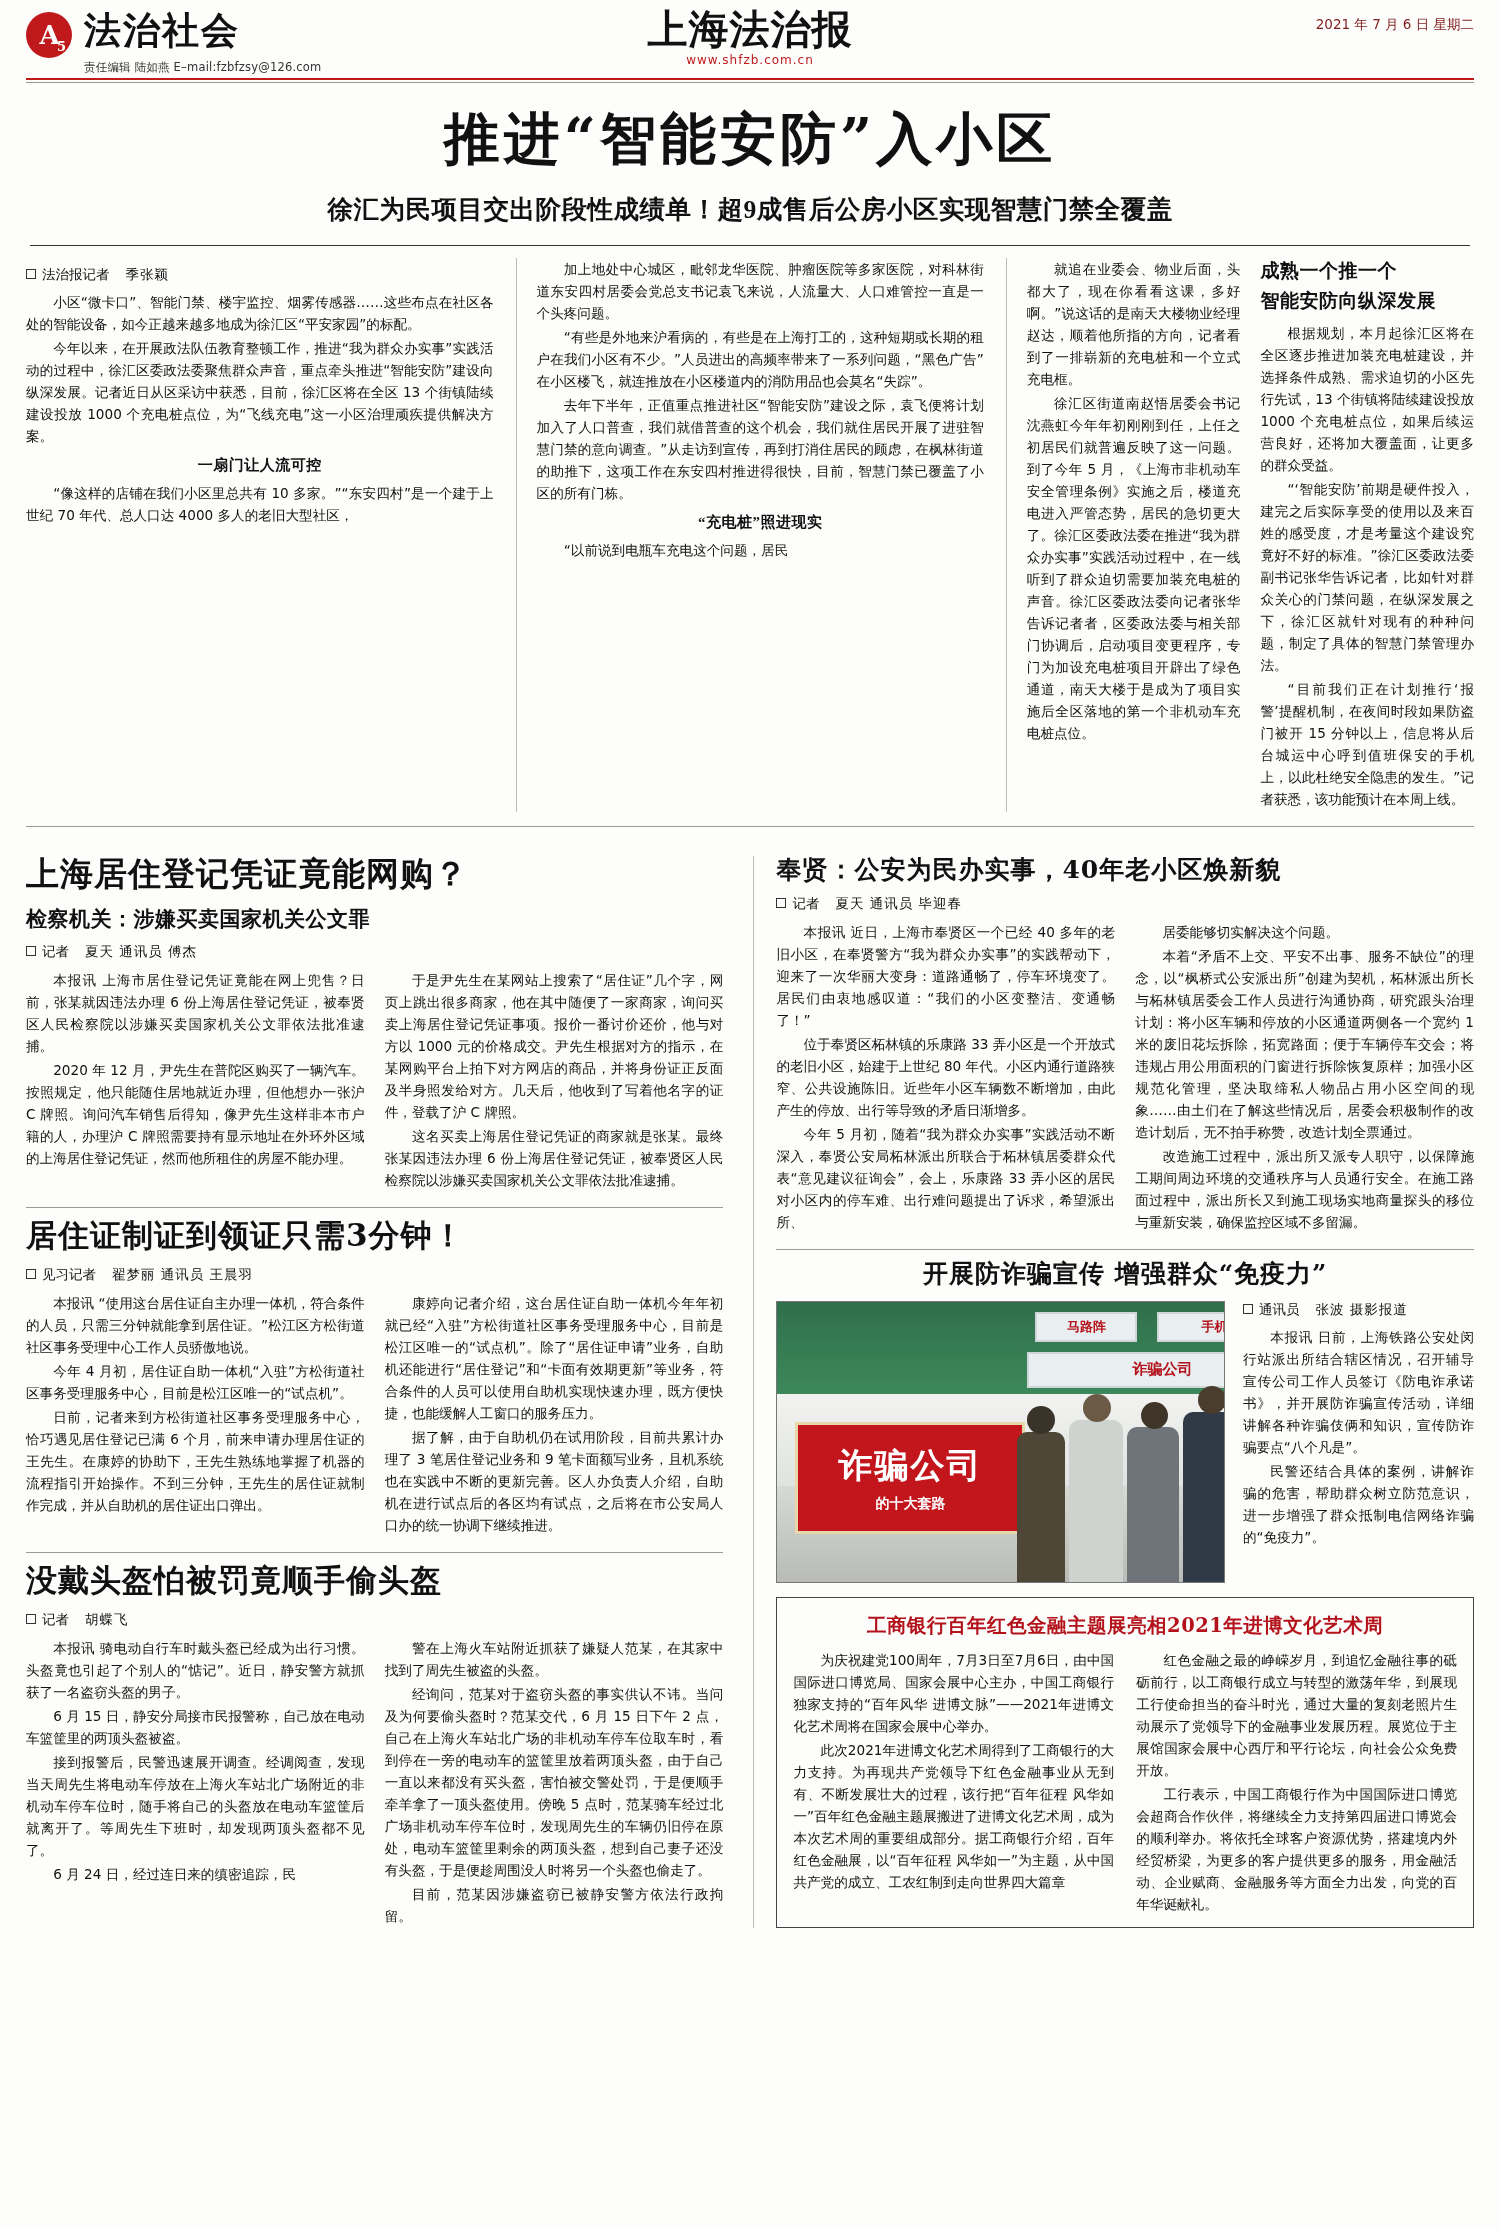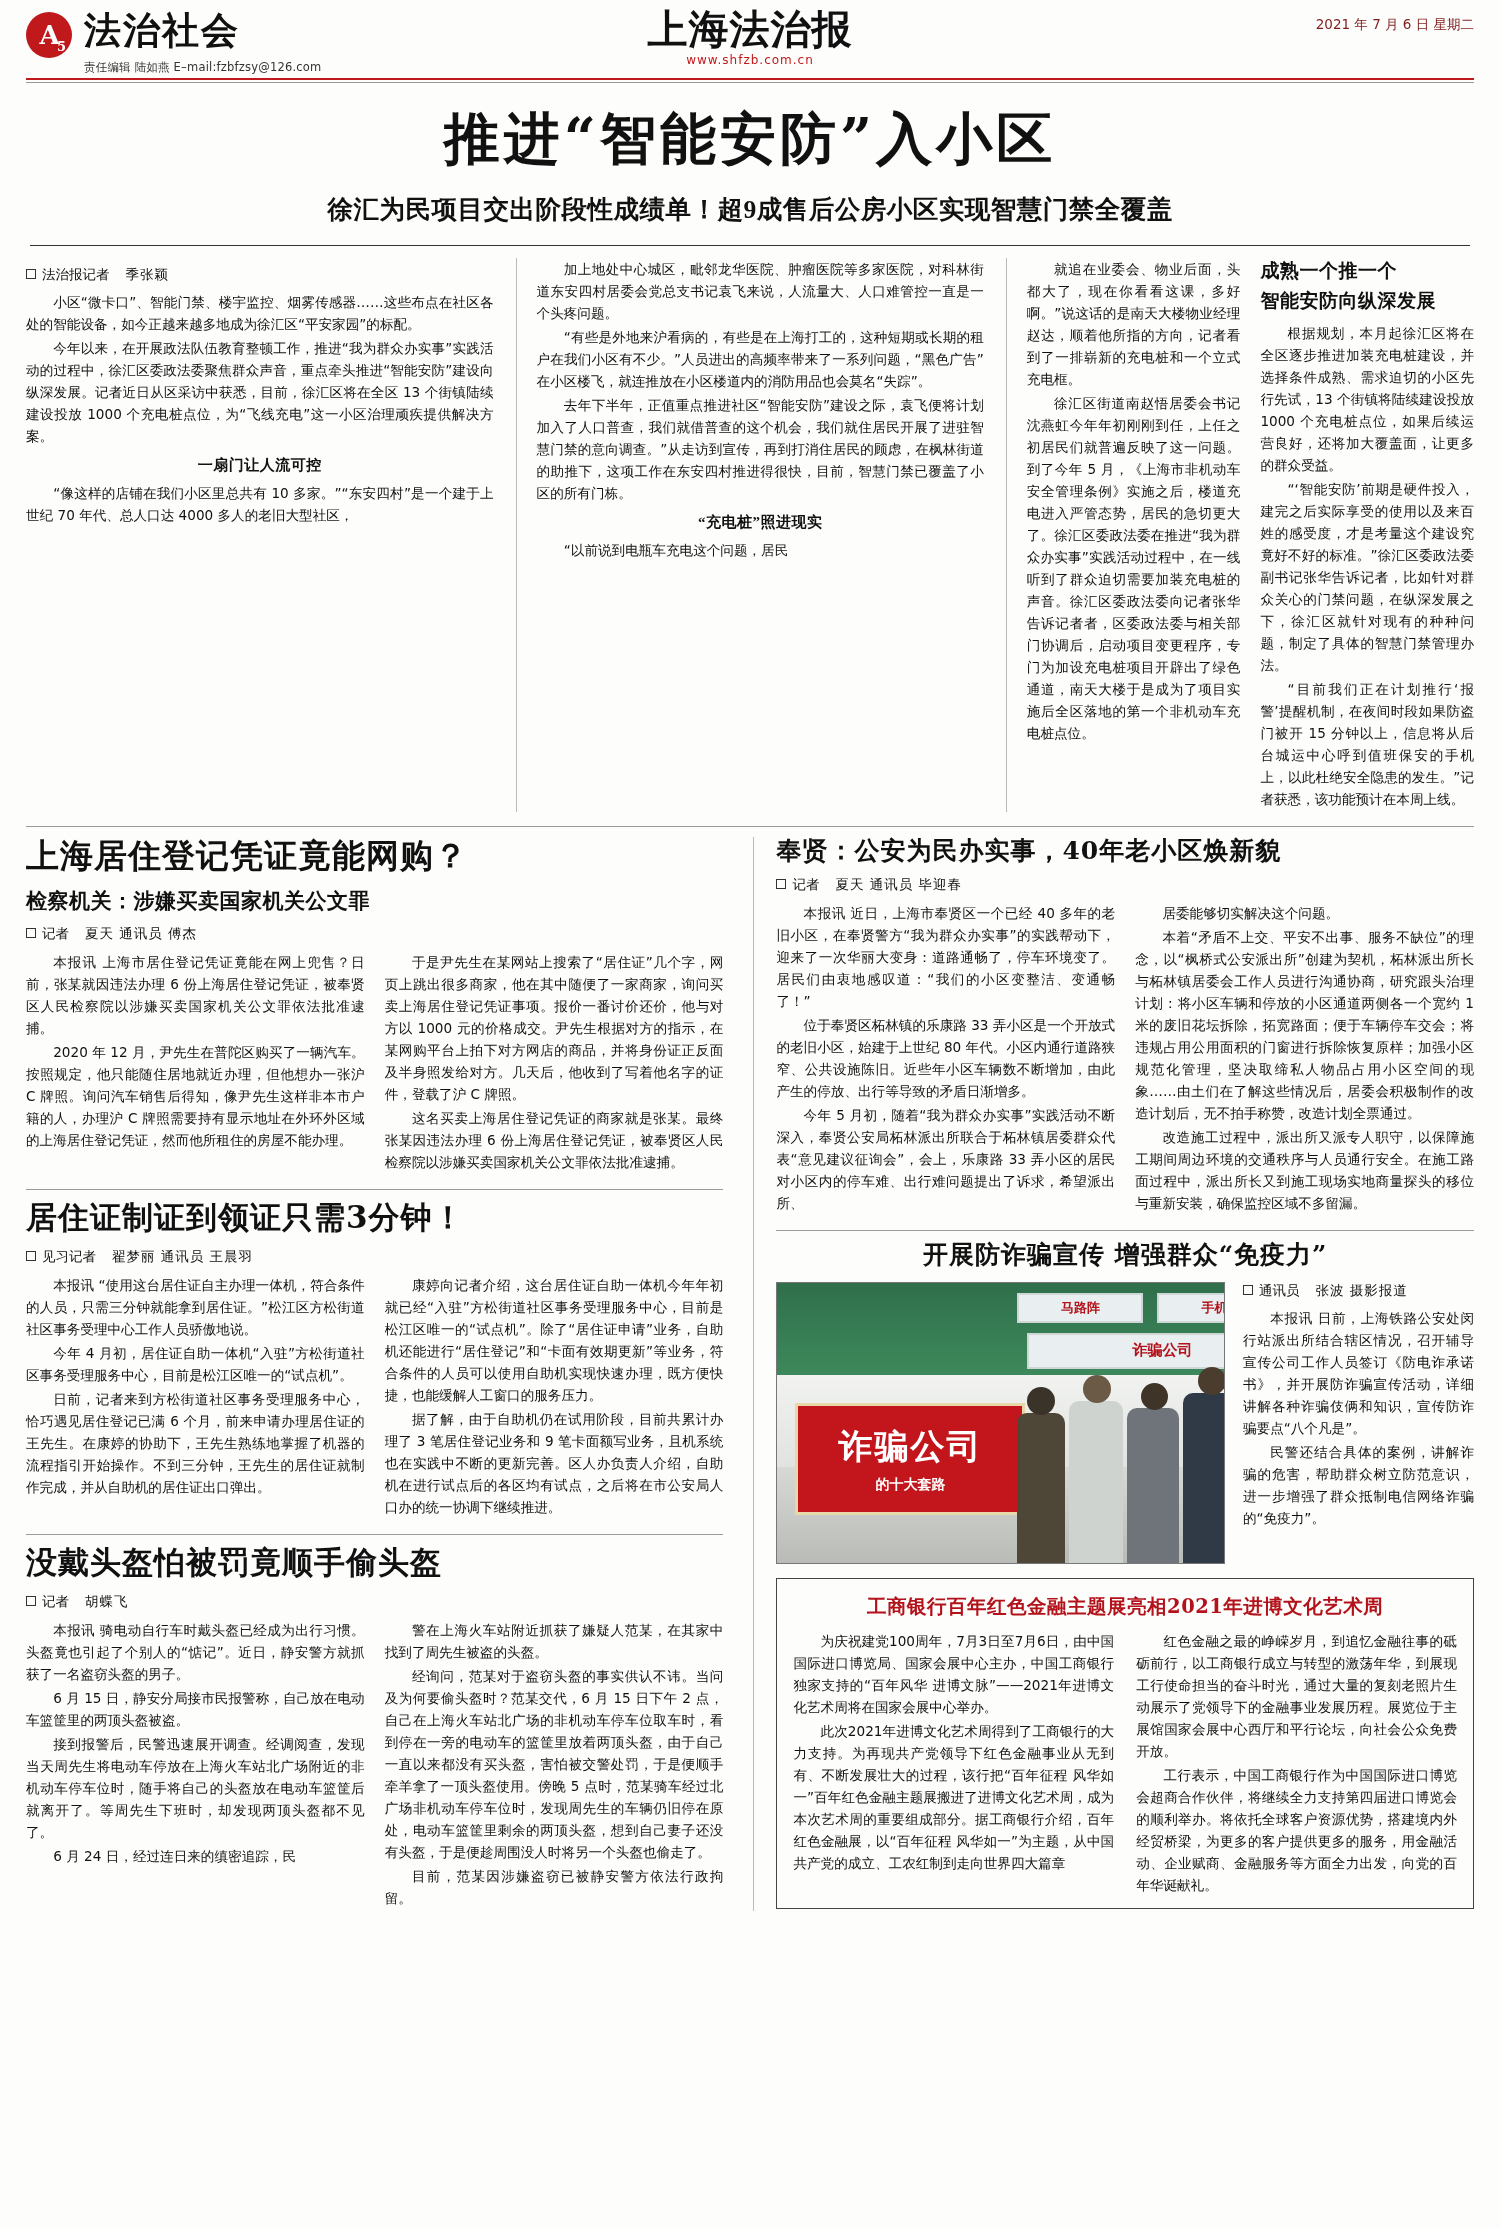--- a/index.html
+++ b/index.html
@@ -77,21 +77,21 @@
     margin:9px 0 7px 0; letter-spacing:0.5px;
   }
   .colrule { border-top:1px solid #9a9a9a; margin:14px 0 10px 0; }
 
   
   .top-cols { display:flex; gap:22px; margin-top:12px; }
   .top-cols .col { width:33.33%; }
   .vline { border-left:1px solid #bbb; }
 
   
-  .mid { display:flex; gap:30px; margin-top:10px; }
+  .mid { display:flex; gap:30px; margin-top:28px;align-items:center; }
   .mid-left { width:49.2%; }
   .mid-right { width:50.8%; }
 
   .sec-title {
     font-family:"DejaVu Serif","Liberation Serif",serif;
     font-weight:bold; line-height:1.15; letter-spacing:1px;
   }
   .sec-title.big { font-size:33px; }
   .sec-title.big2 { font-size:31px; }
   .sec-title.mid2 { font-size:25px; }
@@ -296,21 +296,21 @@
 
       <div>
         <div class="sec-title mid2" style="text-align:center">开展防诈骗宣传  增强群众“免疫力”</div>
         <div style="display:flex; gap:18px; margin-top:12px;">
           <div style="width:66%">
             <div class="photo">
               <div class="ph-band ph-top"></div>
               <div class="ph-band ph-white"></div>
               <div class="ph-band ph-bottom"></div>
               <div class="ph-signs">
-                <div class="sign" style="left:240px;top:2px;width:126px;height:30px;font-size:13px;">马路阵</div>
+                <div class="sign" style="left:258px;top:2px;width:102px;height:30px;font-size:13px;">马路阵</div>
                 <div class="sign" style="left:380px;top:2px;width:140px;height:30px;font-size:13px;">手机电信</div>
                 <div class="sign" style="left:250px;top:42px;width:270px;height:36px;font-size:15px;">诈骗公司</div>
               </div>
               <div class="banner-red">
                 <div class="b1">诈骗公司</div>
                 <div class="b2">的十大套路</div>
               </div>
               <div class="crowd">
                 <div class="person" style="left:10px;width:48px;height:150px;background:#4e4637;"></div>
                 <div class="phead" style="left:20px;bottom:148px;width:28px;height:28px;background:#3a332a;"></div>

